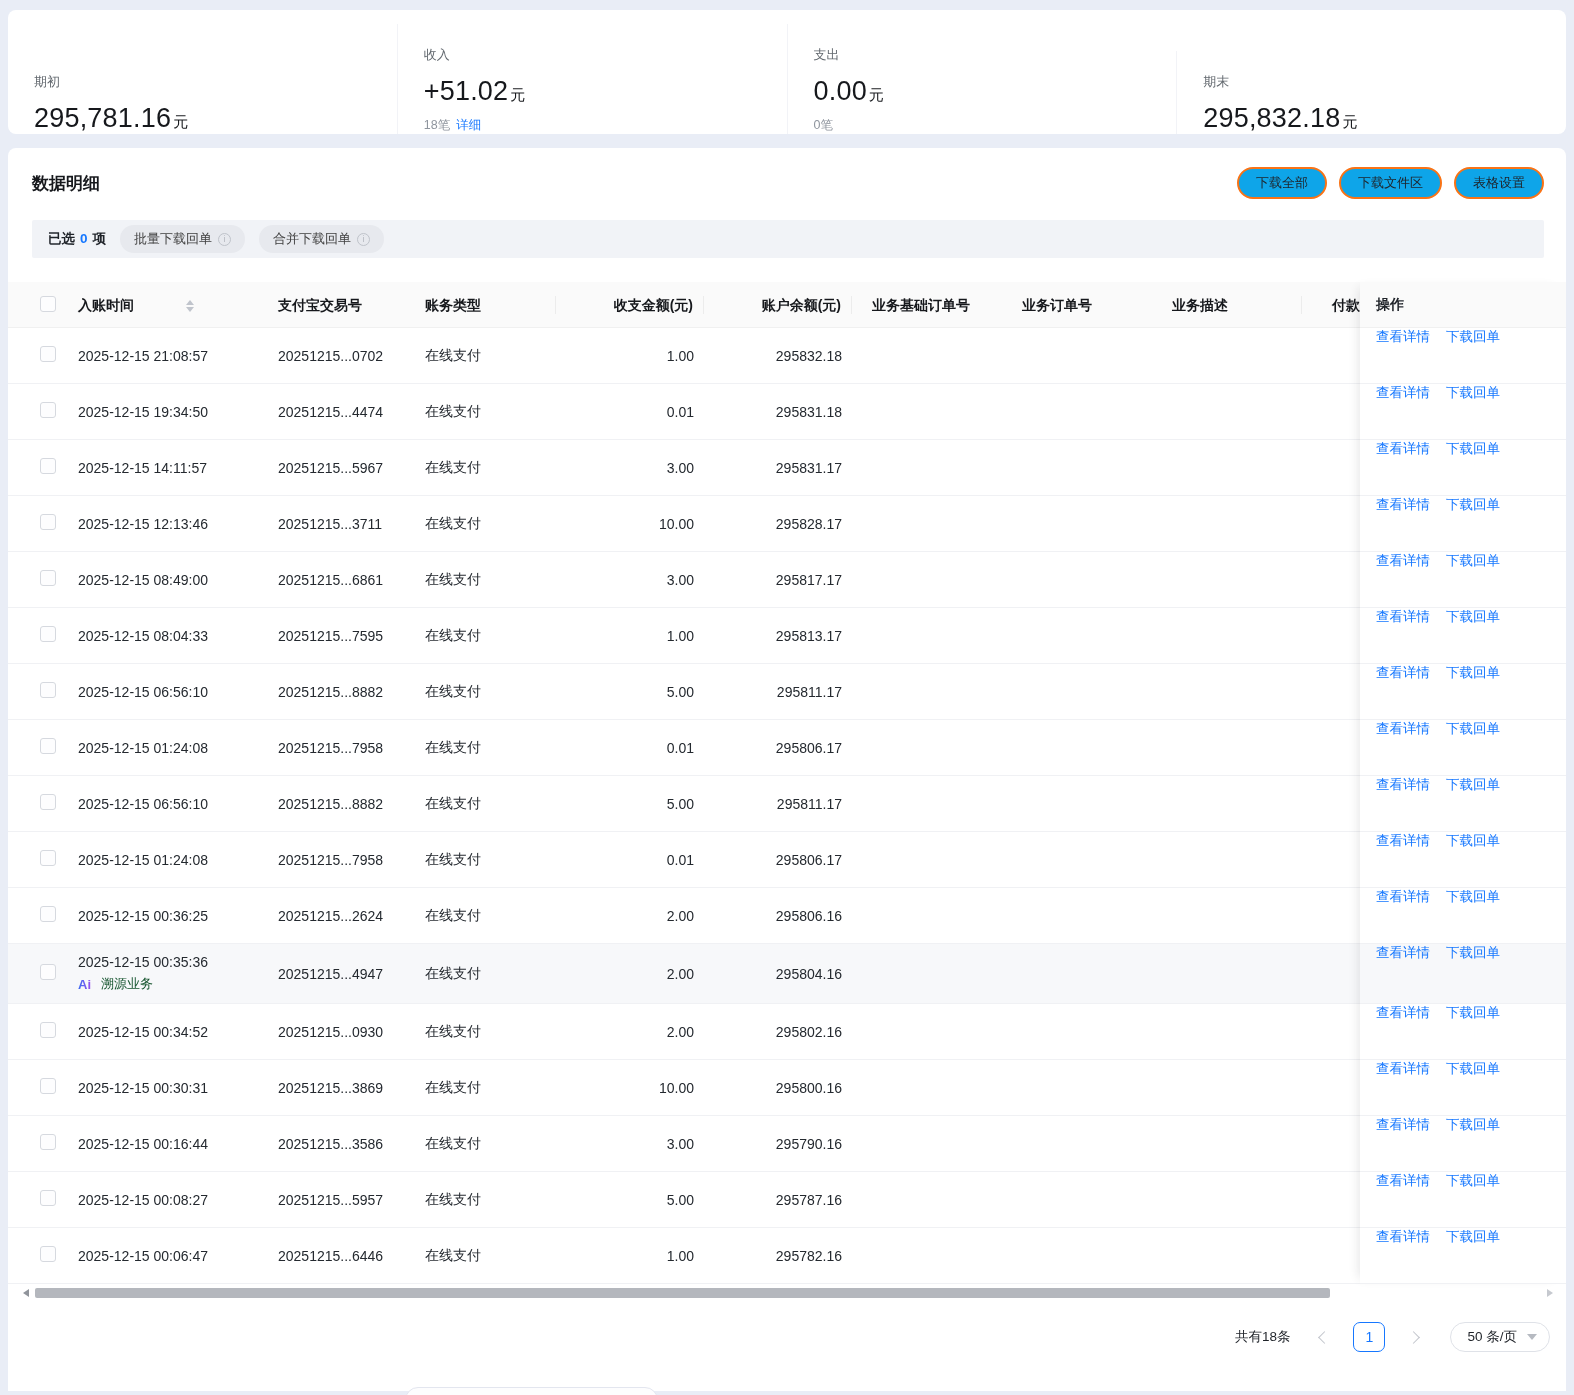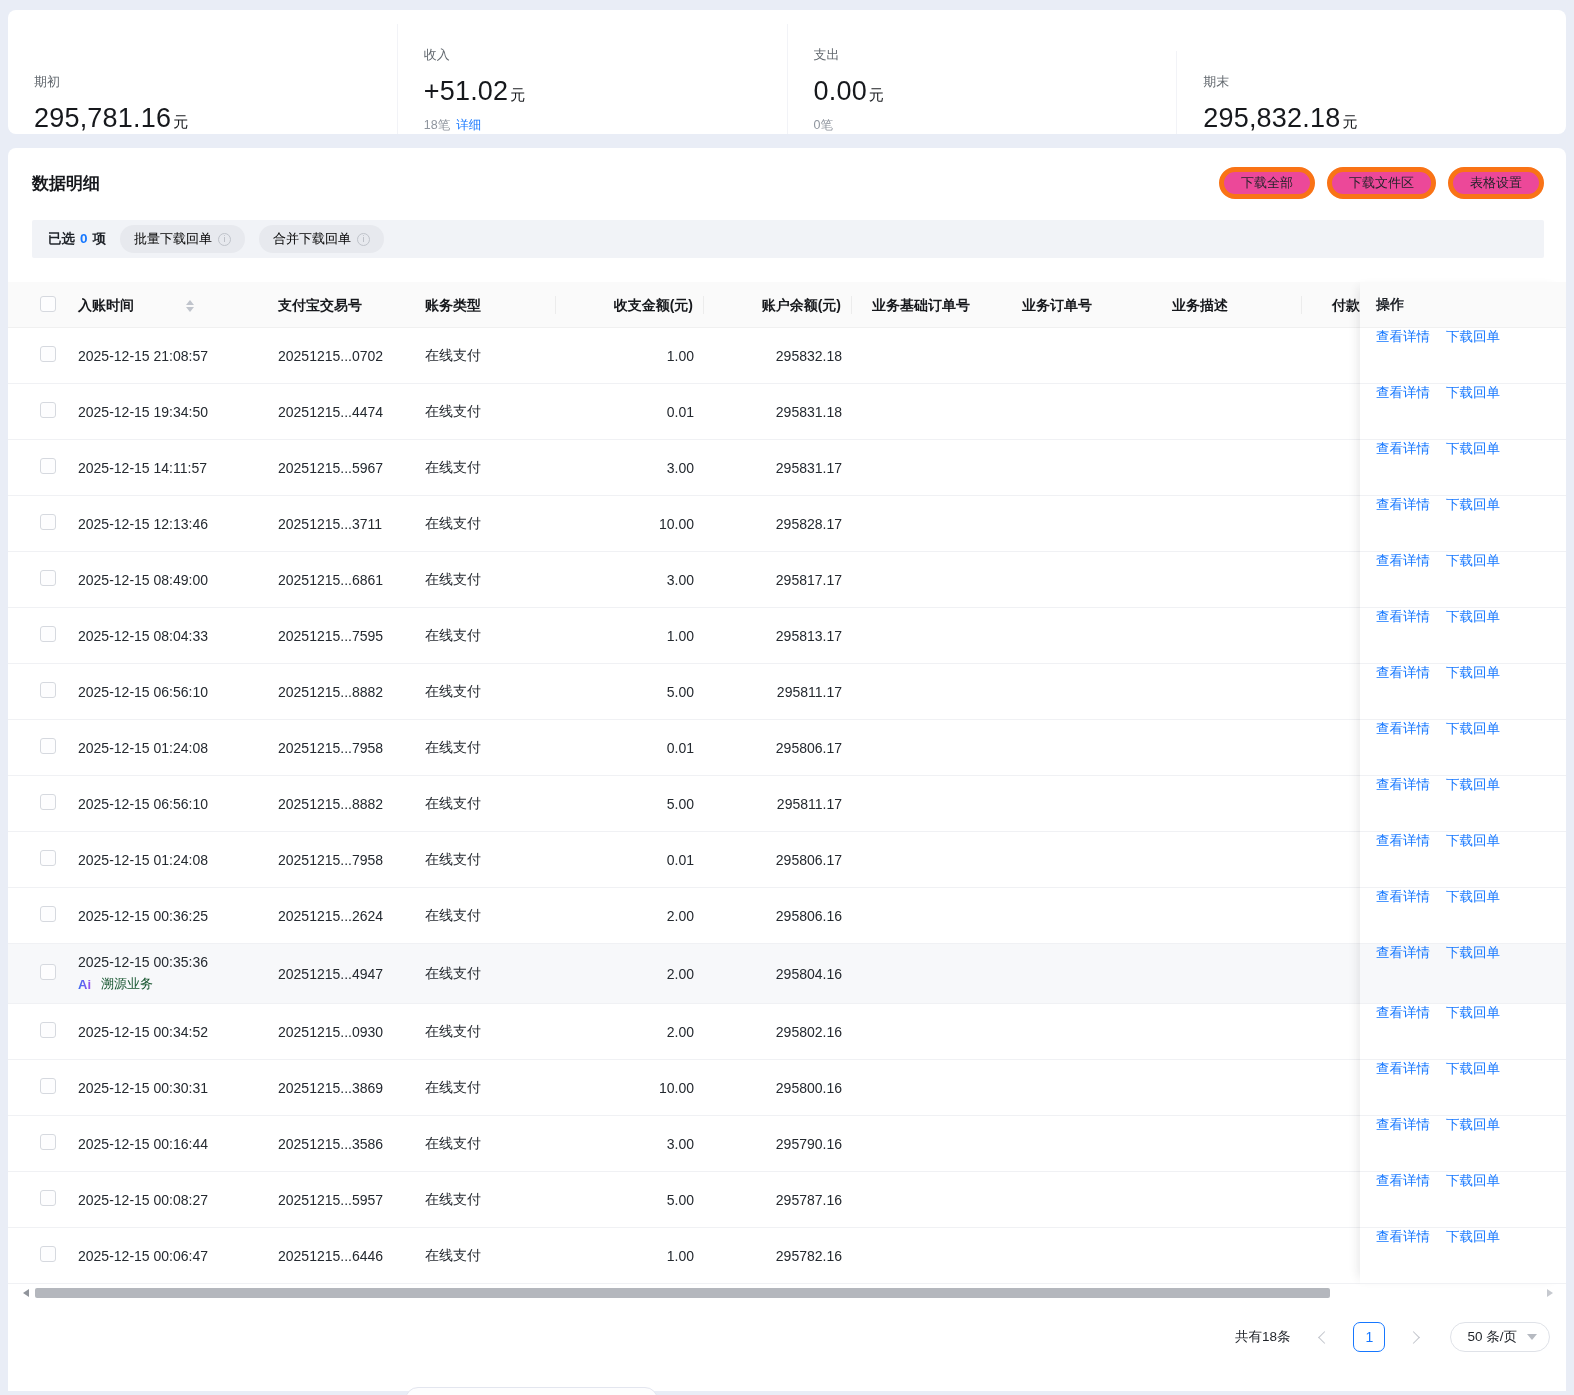--- a/index.html
+++ b/index.html
@@ -16,30 +16,30 @@
   .sum-label { font-size:13px; color:#63696f; }
   .sum-value { margin-top:12px; font-size:27px; font-weight:500; color:#16181c; letter-spacing:0.2px; }
   .sum-unit { font-size:15px; font-weight:400; margin-left:2px; color:#16181c; }
   .sum-sub { margin-top:10px; font-size:12.5px; color:#8f959e; }
   .sum-sub a { color:#1677ff; text-decoration:none; margin-left:6px; }
   
   .data-card { position:absolute; left:8px; top:140px; width:1558px; height:1243px;
     background:#fff; border-radius:8px 8px 0 0;margin-top:8px; }
   .panel-title { position:absolute; left:24px; top:24px; font-size:17px; font-weight:700; color:#16181c; }
   .toolbar { position:absolute; right:22px; top:19px; display:flex; gap:12px; }
-  .pill-btn { height:32px; padding:0 17px; border:5px solid #f97316; border-radius:16px;
-    background:#ec4899; font-size:13px; color:#1f2329; display:flex; align-items:center; cursor:pointer;
+  .pill-btn { height:32px; padding:0 17px; border:2px solid #f97316; border-radius:16px;
+    background:#0ea5e9; font-size:13px; color:#1f2329; display:flex; align-items:center; cursor:pointer;
     font-family:inherit; }
   
   .select-bar { position:absolute; left:24px; right:22px; top:72px; height:38px;
     background:#f1f3f7; display:flex; align-items:center; padding-left:16px; border-radius:2px; }
   .select-text { font-size:13.5px; font-weight:700; color:#1f2329; }
   .select-count { color:#1677ff; margin:0 5px; font-weight:700; }
   .dis-btn { height:28px; margin-left:14px; padding:0 14px; border:none; border-radius:15px;
-    background:#e7e9ee; color:#000000; font-size:13px; display:flex; align-items:center; gap:6px;
+    background:#e7e9ee; color:#404040; font-size:13px; display:flex; align-items:center; gap:6px;
     font-family:inherit; }
   .info-icon { width:13px; height:13px; border:1px solid #bfc3ca; border-radius:50%;
     display:inline-flex; align-items:center; justify-content:center; font-size:9px; color:#b3b7bf;
     font-style:normal; }
   .info-icon::after { content:"i"; }
   
   .table-wrap { position:absolute; left:0; right:0; top:134px; }
   .thead { display:flex; height:46px; background:#fafafa; border-bottom:1px solid #f0f0f0;
     align-items:center; padding-left:24px; font-weight:700; font-size:14px; color:#16181c;
     width:1352px; overflow:hidden; }

